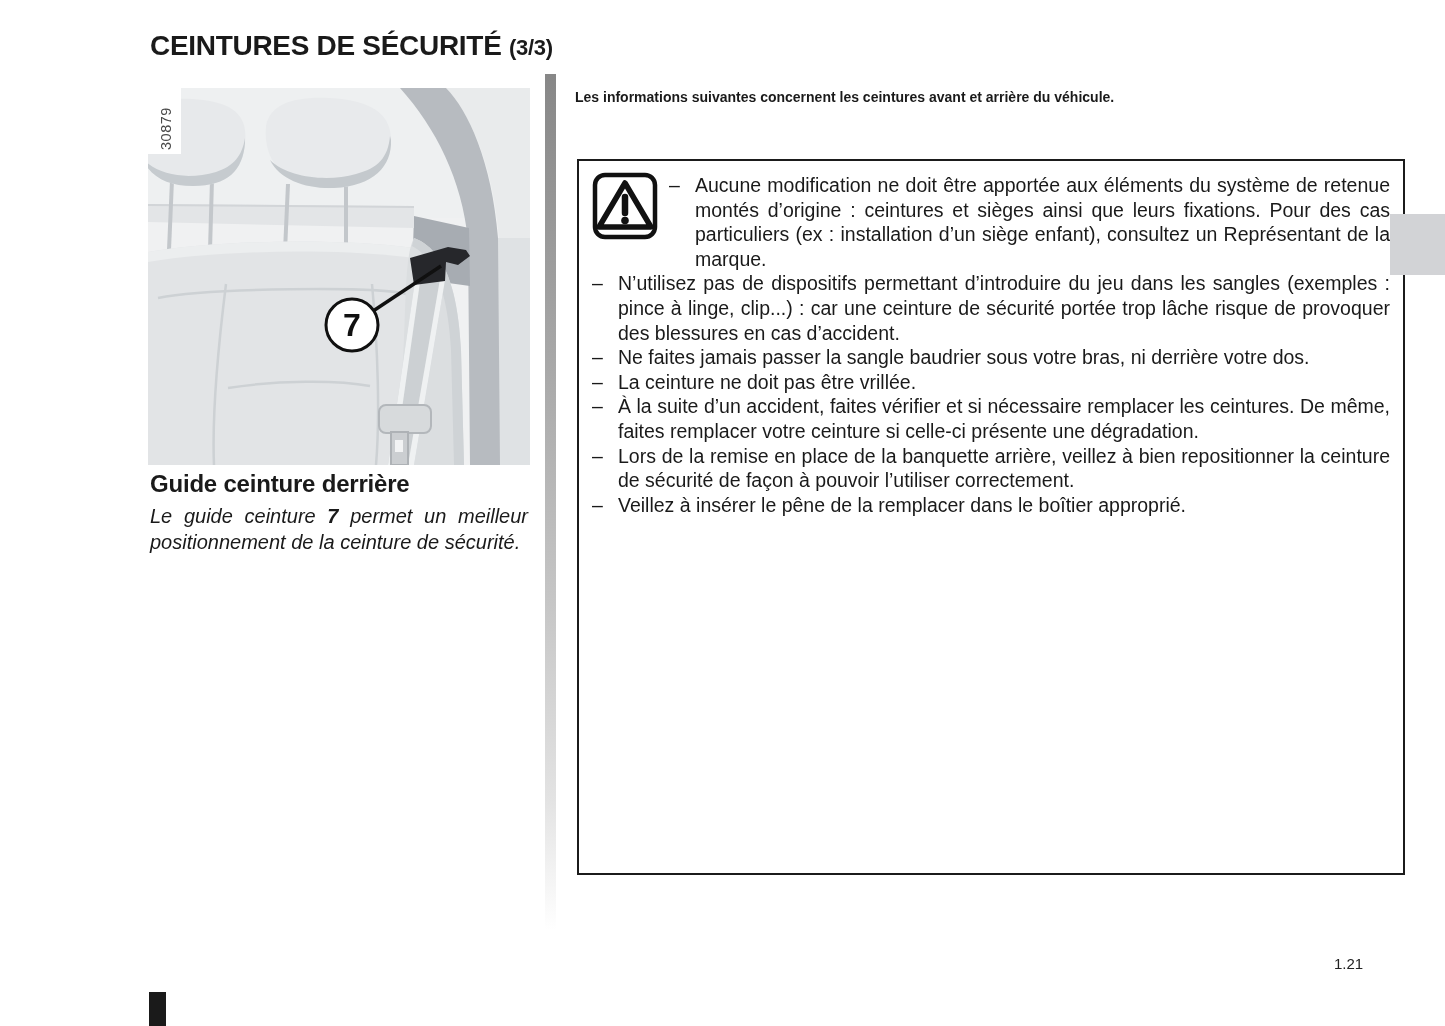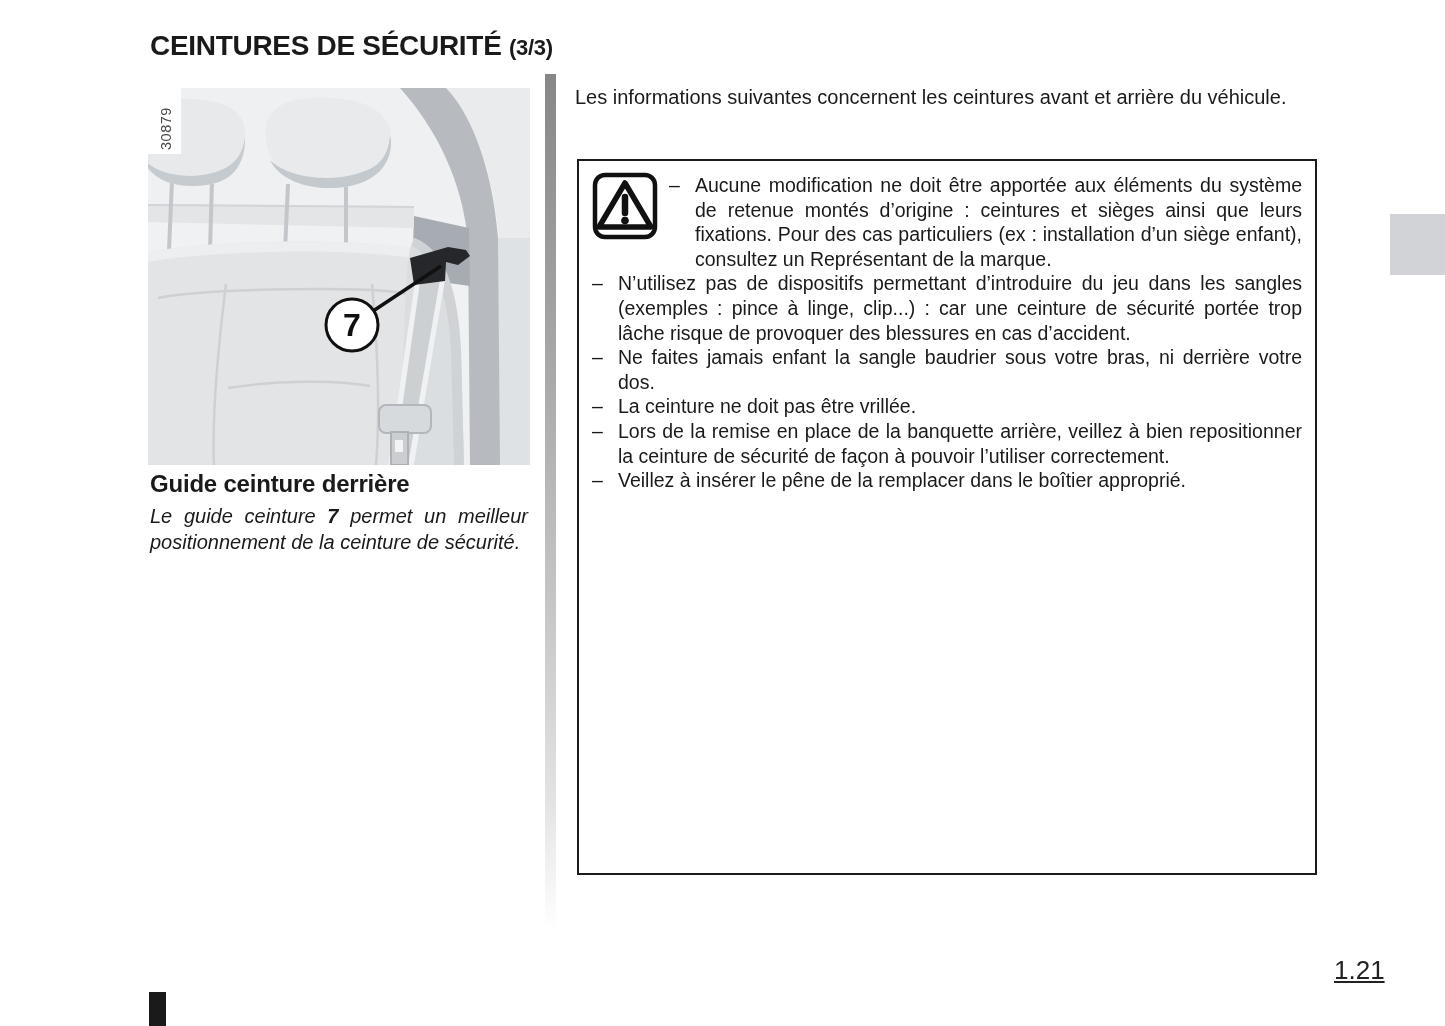--- a/index.html
+++ b/index.html
@@ -22,33 +22,33 @@
   .caption{left:150px;top:470px;width:378px;}
   .caption h2{margin:0;font-size:24px;font-weight:bold;letter-spacing:-0.2px;}
   .caption p{margin:5px 0 0 0;font-size:20px;line-height:26px;text-align:justify;hyphens:manual;font-style:italic;}
   .caption p b{font-weight:bold;}
 
   
   .divider{left:545px;top:74px;width:11px;height:856px;
     background:linear-gradient(to bottom,#878787 0%,#a9a9a9 35%,#c6c6c6 62%,#e3e3e3 85%,rgba(245,245,245,0) 100%);}
 
   
-  .intro{left:575px;top:84px;width:806px;font-size:20px;line-height:27px;font-weight:normal;text-align:justify;}
+  .intro{left:575px;top:84px;width:806px;font-size:14px;line-height:27px;font-weight:bold;text-align:justify;}
 
   
-  .warnbox{left:577px;top:159px;width:740px;height:716px;border:2px solid #1b1b1b;box-sizing:border-box;
+  .warnbox{left:577px;top:159px;width:828px;height:716px;border:2px solid #1b1b1b;box-sizing:border-box;
     padding:12px 13px 12px 13px;background:#ffffff;}
   .warnicon{position:absolute;left:13px;top:11px;width:66px;height:68px;}
   .warnlist{font-size:19.5px;line-height:24.6px;text-align:justify;}
   .warnlist p{margin:0;padding-left:26px;text-indent:-26px;}
   .warnlist p .dash{display:inline-block;width:26px;text-indent:0;}
   .warnlist p.beside-icon{margin-left:77px;}
 
   
-  .pagenum{left:1334px;top:955px;font-size:26px;color:#222;text-decoration:underline;}
+  .pagenum{left:1334px;top:955px;font-size:15px;color:#222;}
 
   
   .side-tab{left:1390px;top:214px;width:55px;height:61px;background:#d2d3d6;}
 
   
   .foot-mark{left:149px;top:992px;width:17px;height:34px;background:#1a1a1a;}
 </style>
 </head>
 <body>
 
@@ -140,22 +140,23 @@
     <svg viewBox="0 0 66 68" width="66" height="68">
       <rect x="3" y="3" width="60" height="62" rx="10" fill="#ffffff" stroke="#111111" stroke-width="4.5"></rect>
       <path d="M33 11 L59 55 L7 55 Z" fill="none" stroke="#111111" stroke-width="5.5" stroke-linejoin="round"></path>
       <line x1="33" y1="25" x2="33" y2="41" stroke="#111111" stroke-width="6.5" stroke-linecap="round"></line>
       <circle cx="33" cy="48.5" r="3.8" fill="#111111"></circle>
     </svg>
   </div>
   <div class="warnlist">
     <p class="beside-icon"><span class="dash">–</span><span>Aucune modification ne doit être apportée aux éléments du système de retenue montés d’origine : ceintures et sièges ainsi que leurs fixations. Pour des cas particuliers (ex : installation d’un siège enfant), consultez un Représentant de la marque.</span></p>
     <p><span class="dash">–</span><span>N’utilisez pas de dispositifs permettant d’introduire du jeu dans les sangles (exemples : pince à linge, clip...) : car une ceinture de sécurité portée trop lâche risque de provoquer des blessures en cas d’accident.</span></p>
-    <p><span class="dash">–</span><span>Ne faites jamais enfant la sangle baudrier sous votre bras, ni derrière votre dos.</span></p>
+    <p><span class="dash">–</span><span>Ne faites jamais passer la sangle baudrier sous votre bras, ni derrière votre dos.</span></p>
     <p><span class="dash">–</span><span>La ceinture ne doit pas être vrillée.</span></p>
+    <p><span class="dash">–</span><span>À la suite d’un accident, faites vérifier et si nécessaire remplacer les ceintures. De même, faites remplacer votre ceinture si celle-ci présente une dégradation.</span></p>
     <p><span class="dash">–</span><span>Lors de la remise en place de la banquette arrière, veillez à bien repositionner la ceinture de sécurité de façon à pouvoir l’utiliser correctement.</span></p>
     <p><span class="dash">–</span><span>Veillez à insérer le pêne de la remplacer dans le boîtier approprié.</span></p>
   </div>
 </div>
 
 <div class="abs pagenum">1.21</div>
 
 <div class="abs side-tab"></div>
 
 <div class="abs foot-mark"></div>

